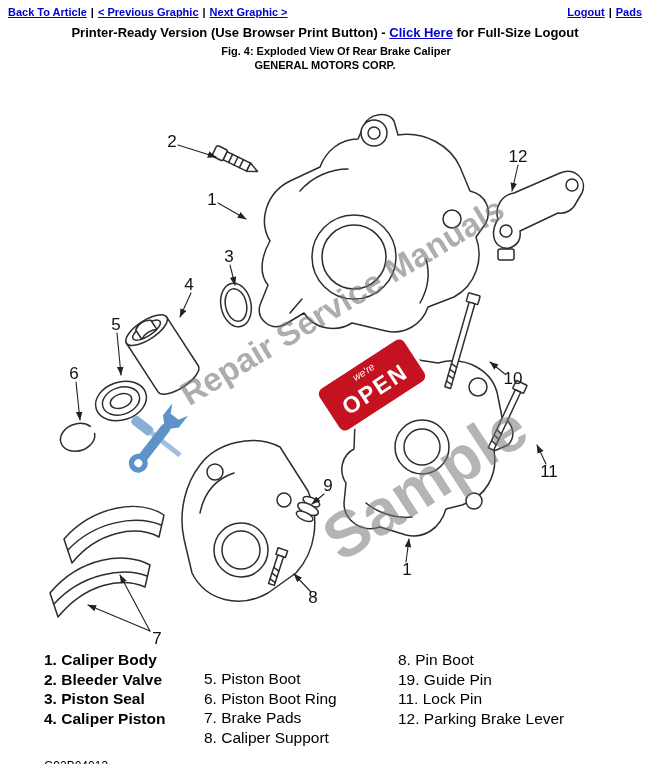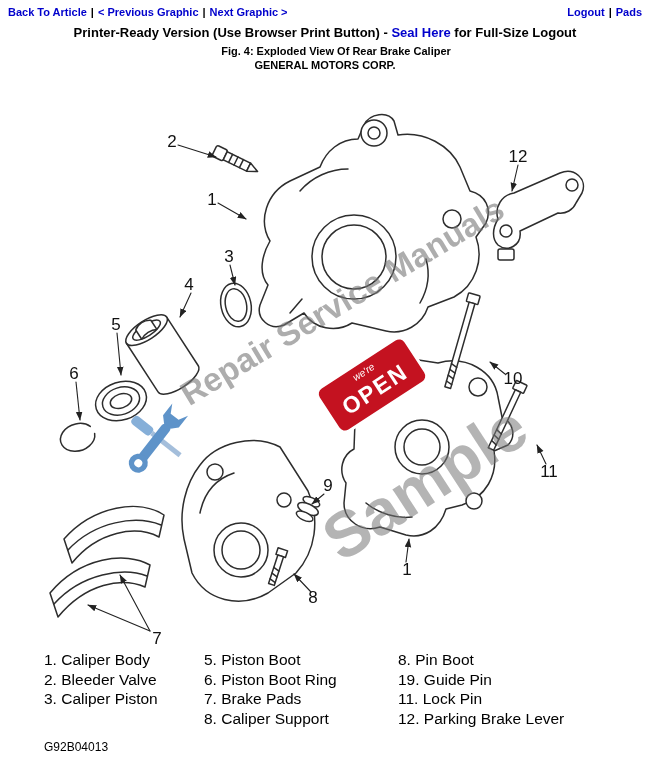--- a/index.html
+++ b/index.html
@@ -5,48 +5,48 @@
   html,body{margin:0;padding:0;background:#fff;}
   .page{
     width:650px;height:764px;position:relative;overflow:hidden;
     background:#fff;color:#000;
     font-family:"Liberation Sans", sans-serif;
   }
   .topbar{
     display:flex;justify-content:space-between;align-items:center;
     padding:6px 8px 2px 8px;font-size:11px;font-weight:bold;
   }
-  .topbar a, .title-line a{color:#0000cc;cursor:pointer;}
+  .topbar a, .title-line a{color:#0000cc;text-decoration:underline;cursor:pointer;}
   .sep{color:#000;margin:0 4px;}
   .title-line{text-align:center;font-size:13px;font-weight:bold;margin-top:5px;}
   .fig-title{text-align:center;font-size:11px;font-weight:bold;margin-top:5px;padding-left:22px;}
   .company{text-align:center;font-size:11px;font-weight:bold;margin-top:2px;}
   svg.diagram{display:block;margin-top:2px;}
   .legend{display:flex;padding-left:44px;font-size:15.5px;line-height:19.5px;margin-top:2px;}
-  .legend .col1{width:160px;}
-  .legend .col2{width:194px;}
+  .legend .col1{width:160px;font-weight:bold;}
+  .legend .col2{width:194px;margin-top:19px;}
   .legend .col3{flex:1;}
   .part-code{padding-left:44px;font-size:12px;margin-top:12px;}
 </style>
 </head>
 <body>
 
 <div class="page">
 
   <div class="topbar">
     <div>
       <a>Back To Article</a><span class="sep">|</span><a>&lt; Previous Graphic</a><span class="sep">|</span><a>Next Graphic &gt;</a>
     </div>
     <div>
       <a>Logout</a><span class="sep">|</span><a>Pads</a>
     </div>
   </div>
 
   <div class="title-line">
-    <span>Printer-Ready Version (Use Browser Print Button) - </span><a>Seal Here</a><span> for Full-Size Logout</span>
+    <span>Printer-Ready Version (Use Browser Print Button) - </span><a>Click Here</a><span> for Full-Size Logout</span>
   </div>
 
   <div class="fig-title">Fig. 4: Exploded View Of Rear Brake Caliper</div>
   <div class="company">GENERAL MOTORS CORP.</div>
 
   <svg class="diagram" width="650" height="575" viewBox="0 0 650 575">
     <defs>
       <marker id="arr" markerWidth="9" markerHeight="8" refX="7.5" refY="3" orient="auto">
         <path d="M0,0 L8,3 L0,6 Z" fill="#222"></path>
       </marker>
@@ -207,21 +207,22 @@
       <text x="372" y="325" text-anchor="middle" font-family="Liberation Sans, sans-serif" font-size="23" font-weight="bold" letter-spacing="2" fill="#fff">OPEN</text>
     </g>
 
     <text x="437" y="428" transform="rotate(-33 437 428)" text-anchor="middle" font-family="Liberation Sans, sans-serif" font-size="64" font-weight="bold" fill="#777" opacity="0.55">Sample</text>
   </svg>
 
   <div class="legend">
     <div class="col1">
       <div>1. Caliper Body</div>
       <div>2. Bleeder Valve</div>
-      <div>3. Caliper Piston</div>
+      <div>3. Piston Seal</div>
+      <div>4. Caliper Piston</div>
     </div>
     <div class="col2">
       <div>5. Piston Boot</div>
       <div>6. Piston Boot Ring</div>
       <div>7. Brake Pads</div>
       <div>8. Caliper Support</div>
     </div>
     <div class="col3">
       <div>8. Pin Boot</div>
       <div>19. Guide Pin</div>

